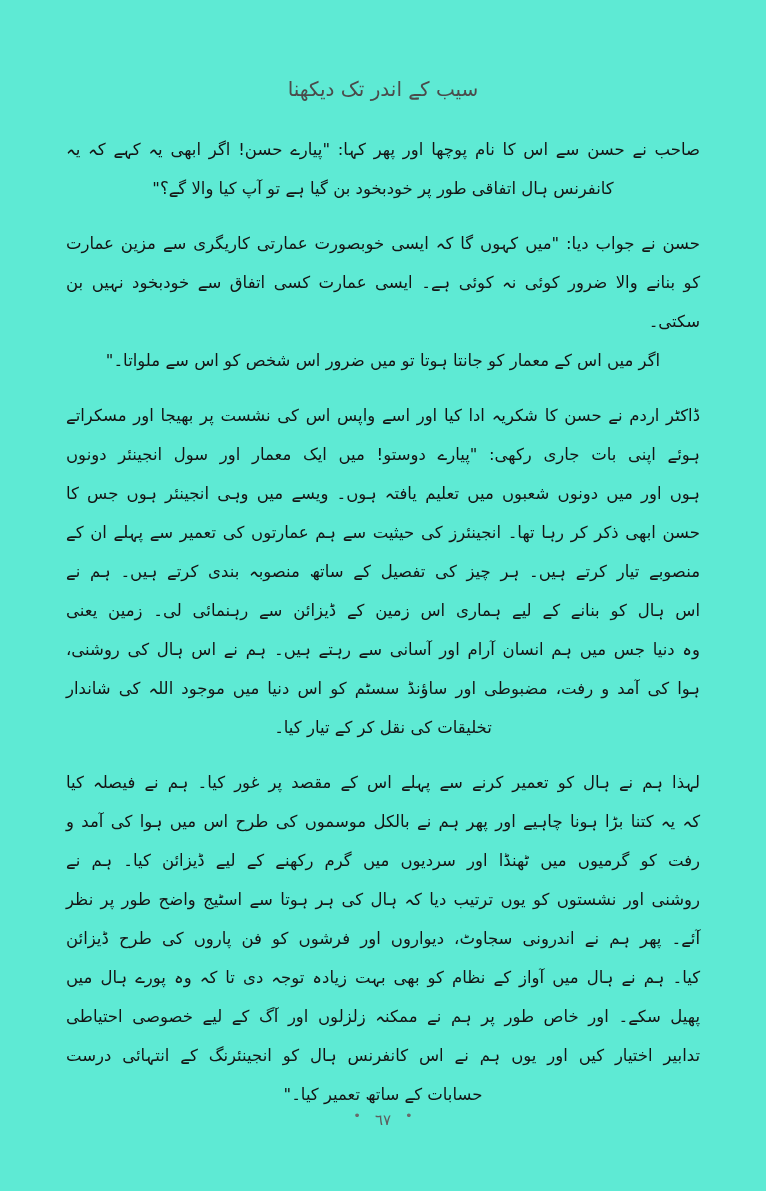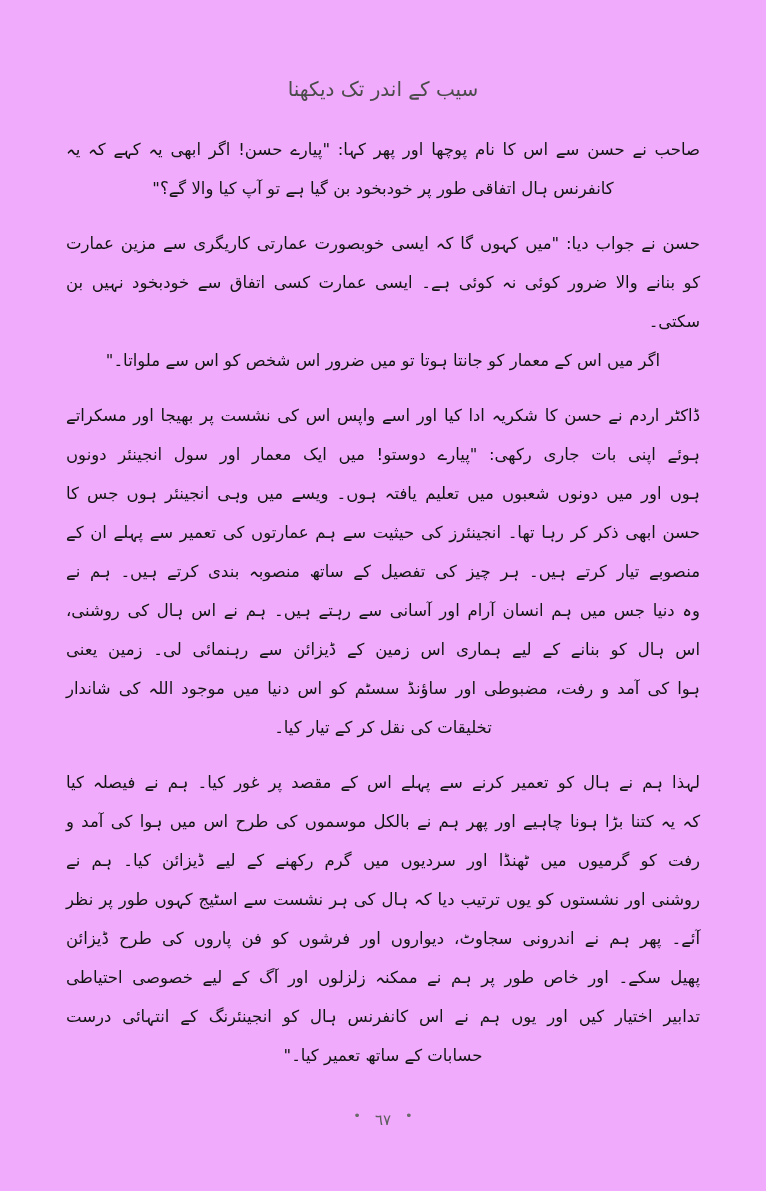--- a/index.html
+++ b/index.html
@@ -4,21 +4,21 @@
 <style>
   html, body {
     margin: 0;
     padding: 0;
     background: #ffffff;
   }
   .sheet {
     position: relative;
     width: 766px;
     height: 1191px;
-    background: #f0abfc;
+    background: #5eead4;
     box-sizing: border-box;
     padding: 74px 66px 0 66px;
     overflow: hidden;
     font-family: "DejaVu Sans", sans-serif;
   }
   .page-title {
     direction: rtl;
     text-align: center;
     font-size: 20px;
     font-weight: normal;
@@ -90,32 +90,33 @@
       <span class="line j">کو بنانے والا ضرور کوئی نہ کوئی ہے۔ ایسی عمارت کسی اتفاق سے خودبخود نہیں بن سکتی۔</span>
       <span class="line c">اگر میں اس کے معمار کو جانتا ہوتا تو میں ضرور اس شخص کو اس سے ملواتا۔"</span>
     </div>
 
     <div class="para">
       <span class="line j">ڈاکٹر اردم نے حسن کا شکریہ ادا کیا اور اسے واپس اس کی نشست پر بھیجا اور مسکراتے</span>
       <span class="line j">ہوئے اپنی بات جاری رکھی: "پیارے دوستو! میں ایک معمار اور سول انجینئر دونوں</span>
       <span class="line j">ہوں اور میں دونوں شعبوں میں تعلیم یافتہ ہوں۔ ویسے میں وہی انجینئر ہوں جس کا</span>
       <span class="line j">حسن ابھی ذکر کر رہا تھا۔ انجینئرز کی حیثیت سے ہم عمارتوں کی تعمیر سے پہلے ان کے</span>
       <span class="line j">منصوبے تیار کرتے ہیں۔ ہر چیز کی تفصیل کے ساتھ منصوبہ بندی کرتے ہیں۔ ہم نے</span>
+      <span class="line j">اس ہال کو بنانے کے لیے ہماری اس زمین کے ڈیزائن سے رہنمائی لی۔ زمین یعنی</span>
       <span class="line j">وہ دنیا جس میں ہم انسان آرام اور آسانی سے رہتے ہیں۔ ہم نے اس ہال کی روشنی،</span>
-      <span class="line j">اس ہال کو بنانے کے لیے ہماری اس زمین کے ڈیزائن سے رہنمائی لی۔ زمین یعنی</span>
       <span class="line j">ہوا کی آمد و رفت، مضبوطی اور ساؤنڈ سسٹم کو اس دنیا میں موجود اللہ کی شاندار</span>
       <span class="line c">تخلیقات کی نقل کر کے تیار کیا۔</span>
     </div>
 
     <div class="para">
       <span class="line j">لہذا ہم نے ہال کو تعمیر کرنے سے پہلے اس کے مقصد پر غور کیا۔ ہم نے فیصلہ کیا</span>
       <span class="line j">کہ یہ کتنا بڑا ہونا چاہیے اور پھر ہم نے بالکل موسموں کی طرح اس میں ہوا کی آمد و</span>
       <span class="line j">رفت کو گرمیوں میں ٹھنڈا اور سردیوں میں گرم رکھنے کے لیے ڈیزائن کیا۔ ہم نے</span>
-      <span class="line j">روشنی اور نشستوں کو یوں ترتیب دیا کہ ہال کی ہر نشست سے اسٹیج کہوں طور پر نظر</span>
+      <span class="line j">روشنی اور نشستوں کو یوں ترتیب دیا کہ ہال کی ہر ہوتا سے اسٹیج واضح طور پر نظر</span>
       <span class="line j">آئے۔ پھر ہم نے اندرونی سجاوٹ، دیواروں اور فرشوں کو فن پاروں کی طرح ڈیزائن</span>
+      <span class="line j">کیا۔ ہم نے ہال میں آواز کے نظام کو بھی بہت زیادہ توجہ دی تا کہ وہ پورے ہال میں</span>
       <span class="line j">پھیل سکے۔ اور خاص طور پر ہم نے ممکنہ زلزلوں اور آگ کے لیے خصوصی احتیاطی</span>
       <span class="line j">تدابیر اختیار کیں اور یوں ہم نے اس کانفرنس ہال کو انجینئرنگ کے انتہائی درست</span>
       <span class="line c">حسابات کے ساتھ تعمیر کیا۔"</span>
     </div>
 
   </div>
 
   <div class="footer">
     <span class="dot">•</span>
     <span class="num">٦٧</span>

